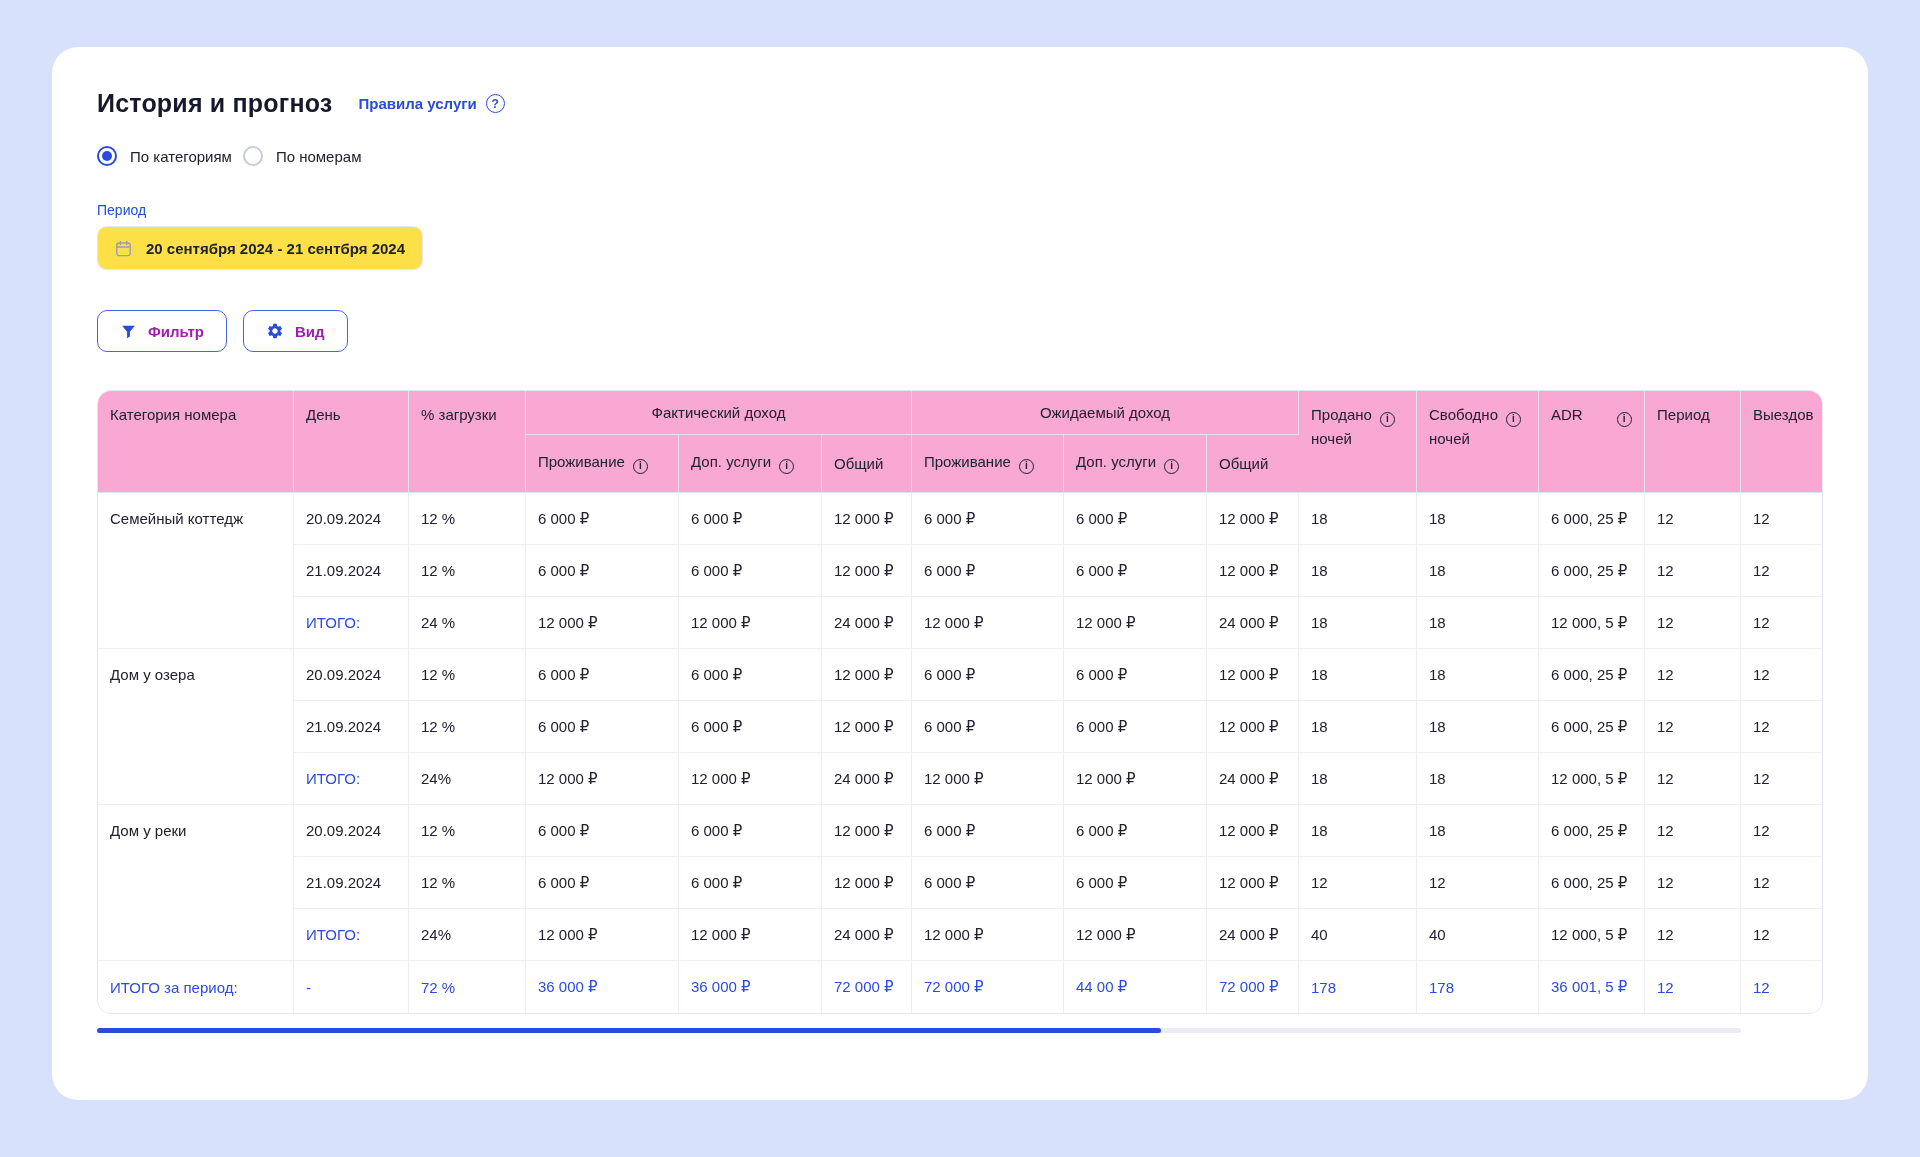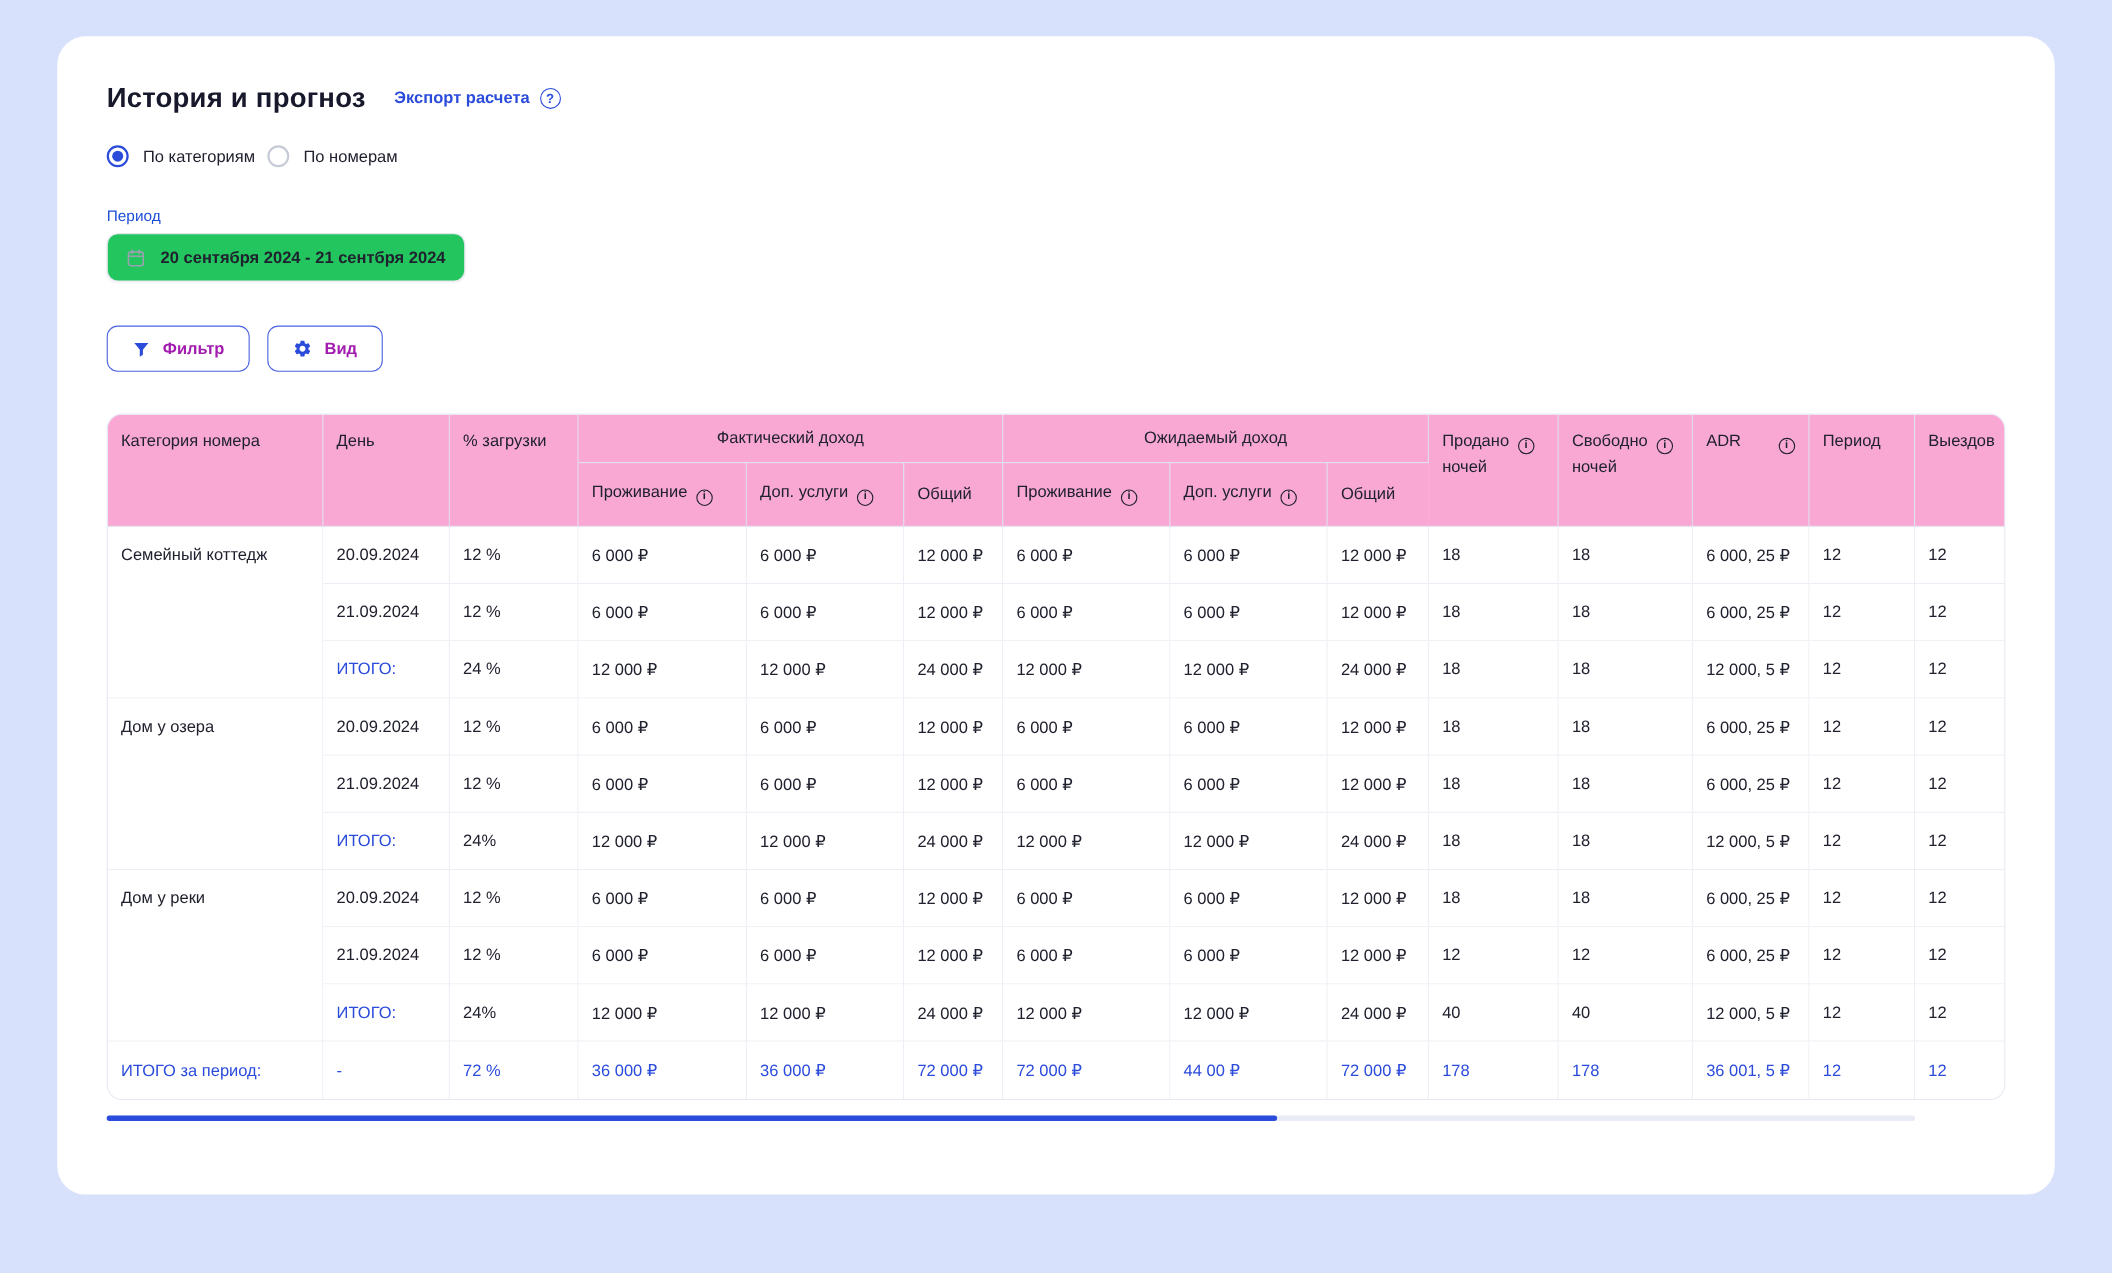--- a/index.html
+++ b/index.html
@@ -6,21 +6,21 @@
   html,body { margin:0; padding:0; }
   body {
     width:1920px; height:1157px;
     background:#d8e1fb;
     font-family:"Liberation Sans","DejaVu Sans",sans-serif;
     color:#20212e;
     position:relative;
     overflow:hidden;
   }
   .card {
-    position:absolute; left:52px; top:33px;
+    position:absolute; left:52px; top:47px;
     width:1816px; height:1053px;
     background:#ffffff;
     border-radius:26px;
     padding:42px 45px 0 45px;
   }
   
   .top-row { display:flex; justify-content:space-between; align-items:flex-start; }
   .title-wrap { display:flex; align-items:center; gap:26px; }
   h1 { margin:0; font-size:25px; font-weight:700; letter-spacing:.2px; color:#17182b; }
   .rules-link {
@@ -42,21 +42,21 @@
   
   .radios { margin-top:26px; display:flex; flex-direction:row; gap:11px; }
   .radio { display:flex; align-items:center; gap:13px; font-size:15px; height:24px; cursor:pointer; color:#20212e; }
   .rdot { width:20px; height:20px; border-radius:50%; border:2px solid #c7cbd8; background:#fff; position:relative; flex:0 0 auto; }
   .rdot.checked { border-color:#2b4bdb; }
   .rdot.checked::after { content:""; position:absolute; inset:3px; border-radius:50%; background:#2b4bdb; }
   
   .period-label { margin-top:34px; font-size:14px; color:#1d4ed8; }
   .period-input {
     margin-top:8px; width:326px; height:44px;
-    border:1px solid #e5e7f0; border-radius:10px; background:#22c55e;
+    border:1px solid #e5e7f0; border-radius:10px; background:#fde047;
     display:flex; align-items:center; gap:13px; padding:0 16px;
     font-size:15px; font-weight:600; color:#20212e; cursor:pointer;
     box-shadow:0 1px 2px rgba(20,30,60,.05);
   }
   
   .filter-row { margin-top:40px; display:flex; gap:16px; }
   .btn-sm {
     height:42px; border-radius:10px; padding:0 22px;
     display:flex; align-items:center; gap:11px;
     background:#fff; border:1.6px solid #4a63e0; color:#a21caf;
@@ -94,21 +94,21 @@
 </style>
 </head>
 <body>
 
 <div class="card">
 
   <div class="top-row">
     <div class="title-wrap">
       <h1>История и прогноз</h1>
       <a class="rules-link">
-        <span>Экспорт расчета</span>
+        <span>Правила услуги</span>
         <span class="q-icon">?</span>
       </a>
     </div>
   </div>
 
   <div class="radios">
     <label class="radio">
       <span class="rdot checked"></span>
       <span>По категориям</span>
     </label>

